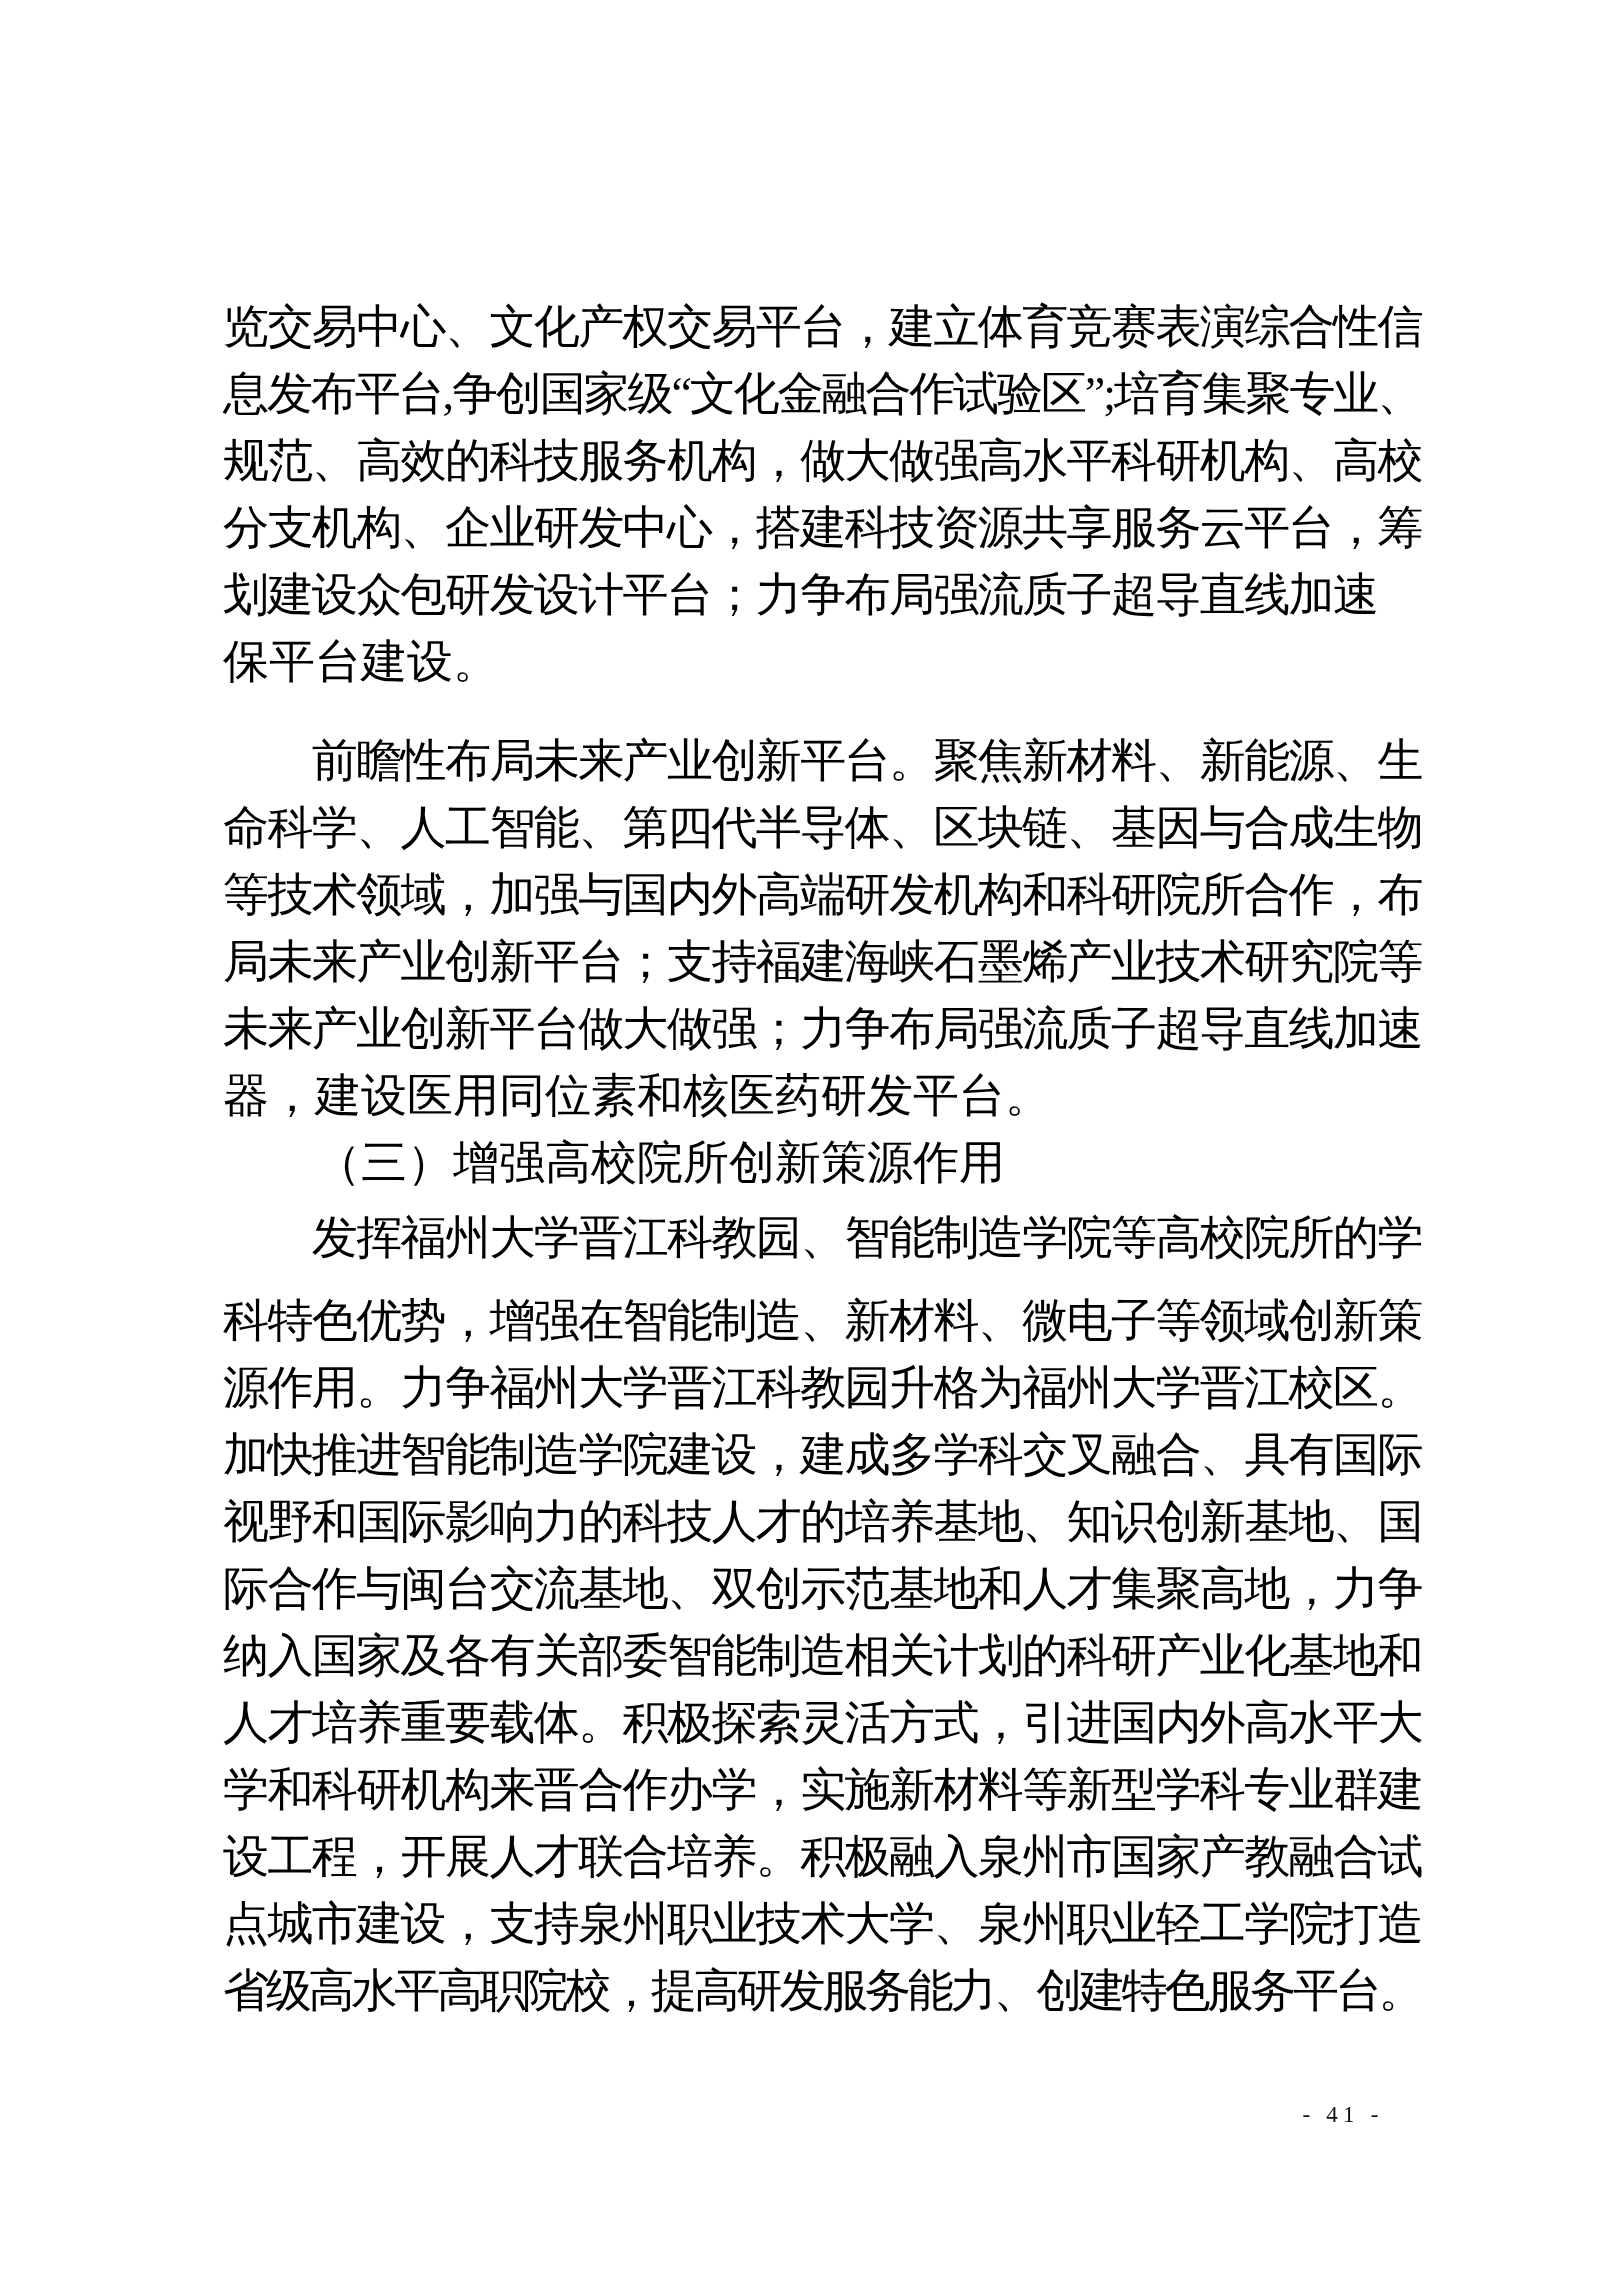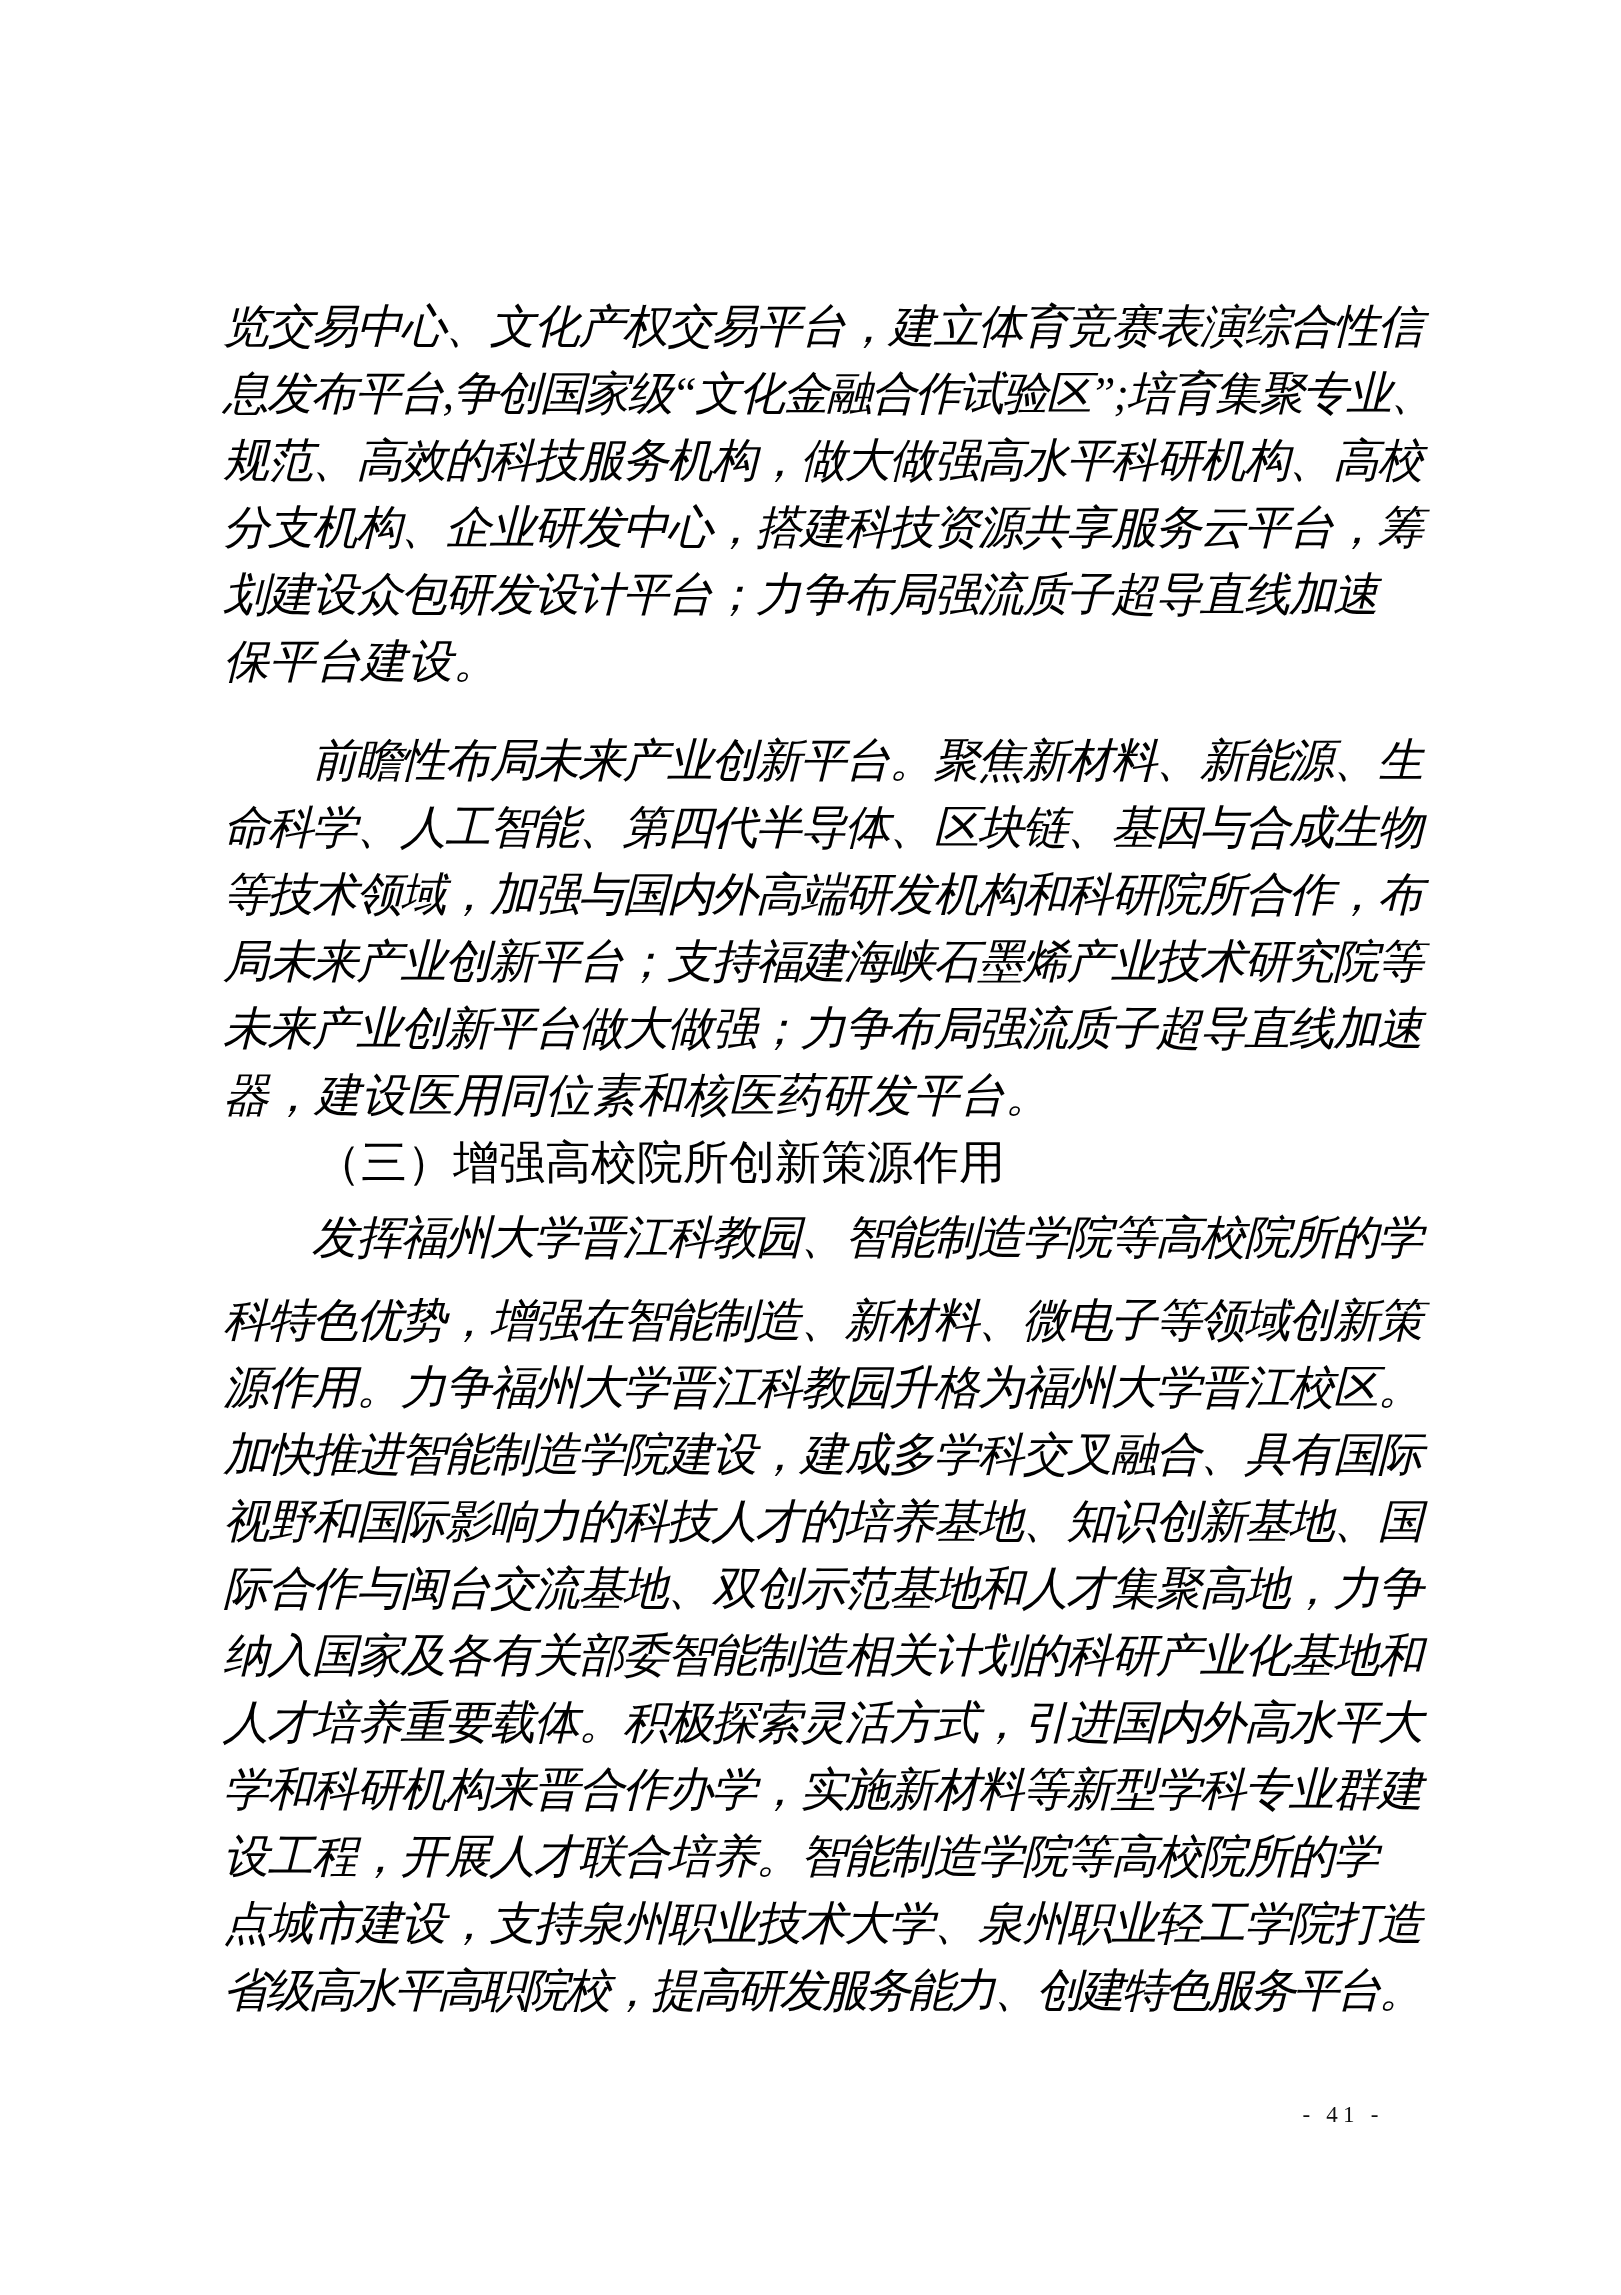--- a/index.html
+++ b/index.html
@@ -23,21 +23,20 @@
     width: 1194px;
   }
   .line {
     height: 67px;
     line-height: 67px;
     font-size: 46px;
     white-space: nowrap;
     text-align: justify;
     text-align-last: left;
     color: #000000;
-    font-style: italic;
   }
   .line.j {
     text-align-last: justify;
   }
   .line.h {
     
     font-style: normal;
   }
   .page-number {
     position: absolute;
@@ -72,19 +71,19 @@
       <div class="line h">　　（三）增强高校院所创新策源作用</div>
       <div class="line j" style="letter-spacing: -1.6px; text-align-last: left; margin-top: 8px;">　　发挥福州大学晋江科教园、智能制造学院等高校院所的学</div>
       <div class="line j" style="letter-spacing: -1.6px; text-align-last: left; margin-top: 16px;">科特色优势，增强在智能制造、新材料、微电子等领域创新策</div>
       <div class="line j" style="letter-spacing: -1.6px; text-align-last: left;">源作用。力争福州大学晋江科教园升格为福州大学晋江校区。</div>
       <div class="line j" style="letter-spacing: -1.6px; text-align-last: left;">加快推进智能制造学院建设，建成多学科交叉融合、具有国际</div>
       <div class="line j" style="letter-spacing: -1.6px; text-align-last: left;">视野和国际影响力的科技人才的培养基地、知识创新基地、国</div>
       <div class="line j" style="letter-spacing: -1.6px; text-align-last: left;">际合作与闽台交流基地、双创示范基地和人才集聚高地，力争</div>
       <div class="line j" style="letter-spacing: -1.6px; text-align-last: left;">纳入国家及各有关部委智能制造相关计划的科研产业化基地和</div>
       <div class="line j" style="letter-spacing: -1.6px; text-align-last: left;">人才培养重要载体。积极探索灵活方式，引进国内外高水平大</div>
       <div class="line j" style="letter-spacing: -1.6px; text-align-last: left;">学和科研机构来晋合作办学，实施新材料等新型学科专业群建</div>
-      <div class="line j" style="letter-spacing: -1.6px; text-align-last: left;">设工程，开展人才联合培养。智能制造学院等高校院所的学</div>
+      <div class="line j" style="letter-spacing: -1.6px; text-align-last: left;">设工程，开展人才联合培养。积极融入泉州市国家产教融合试</div>
       <div class="line j" style="letter-spacing: -1.6px; text-align-last: left;">点城市建设，支持泉州职业技术大学、泉州职业轻工学院打造</div>
       <div class="line j" style="letter-spacing: -3.2px; text-align-last: left;">省级高水平高职院校，提高研发服务能力、创建特色服务平台。</div>
     </div>
   <div class="page-number">- 41 -</div>
 </div>
 
 
 </body></html>

